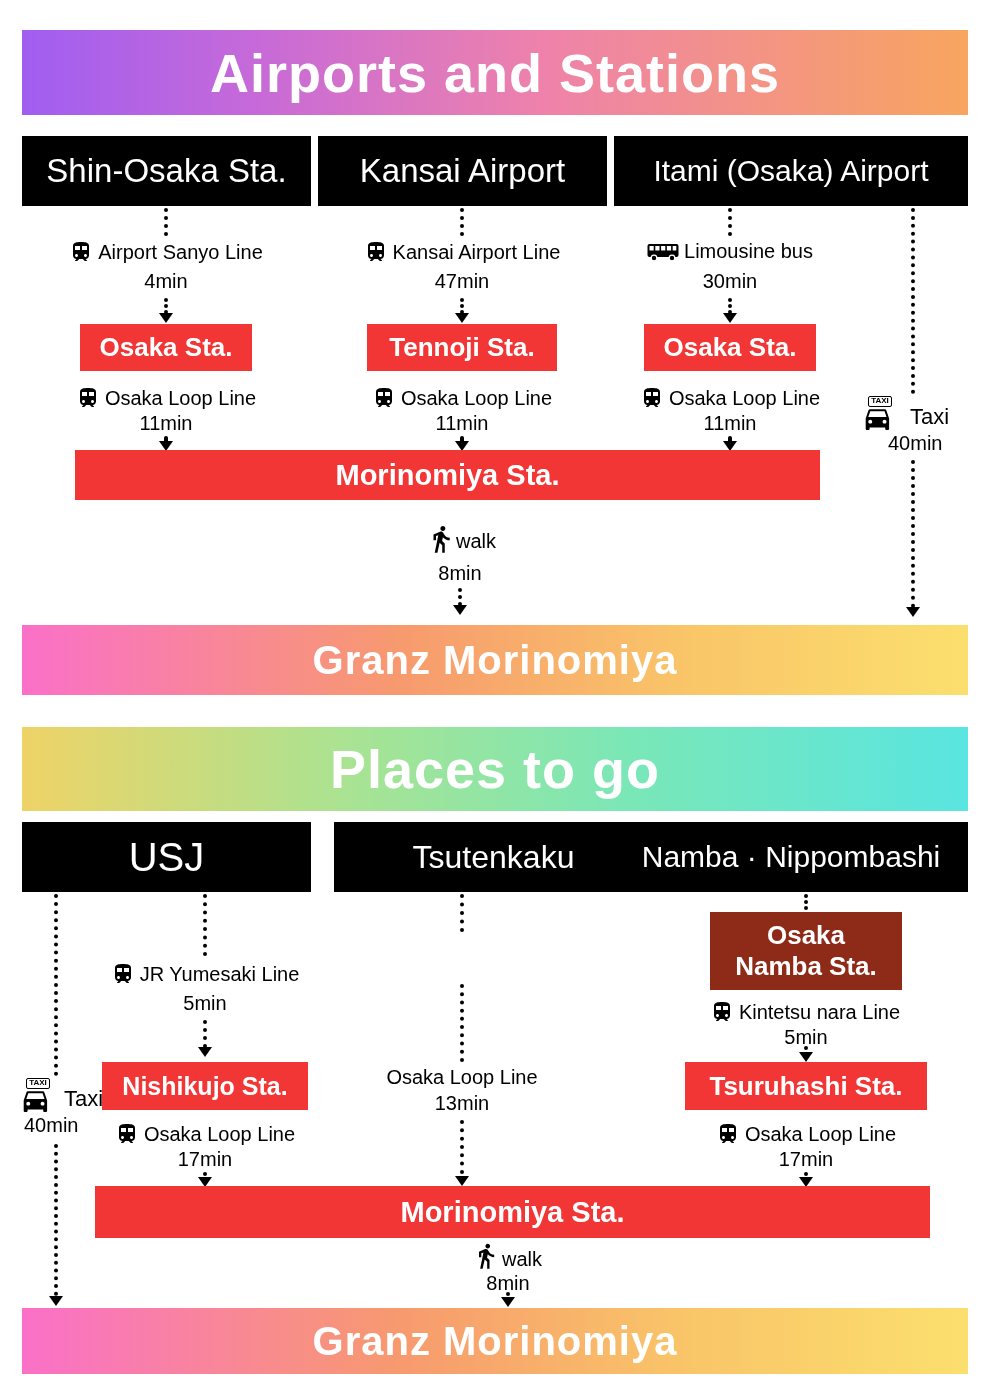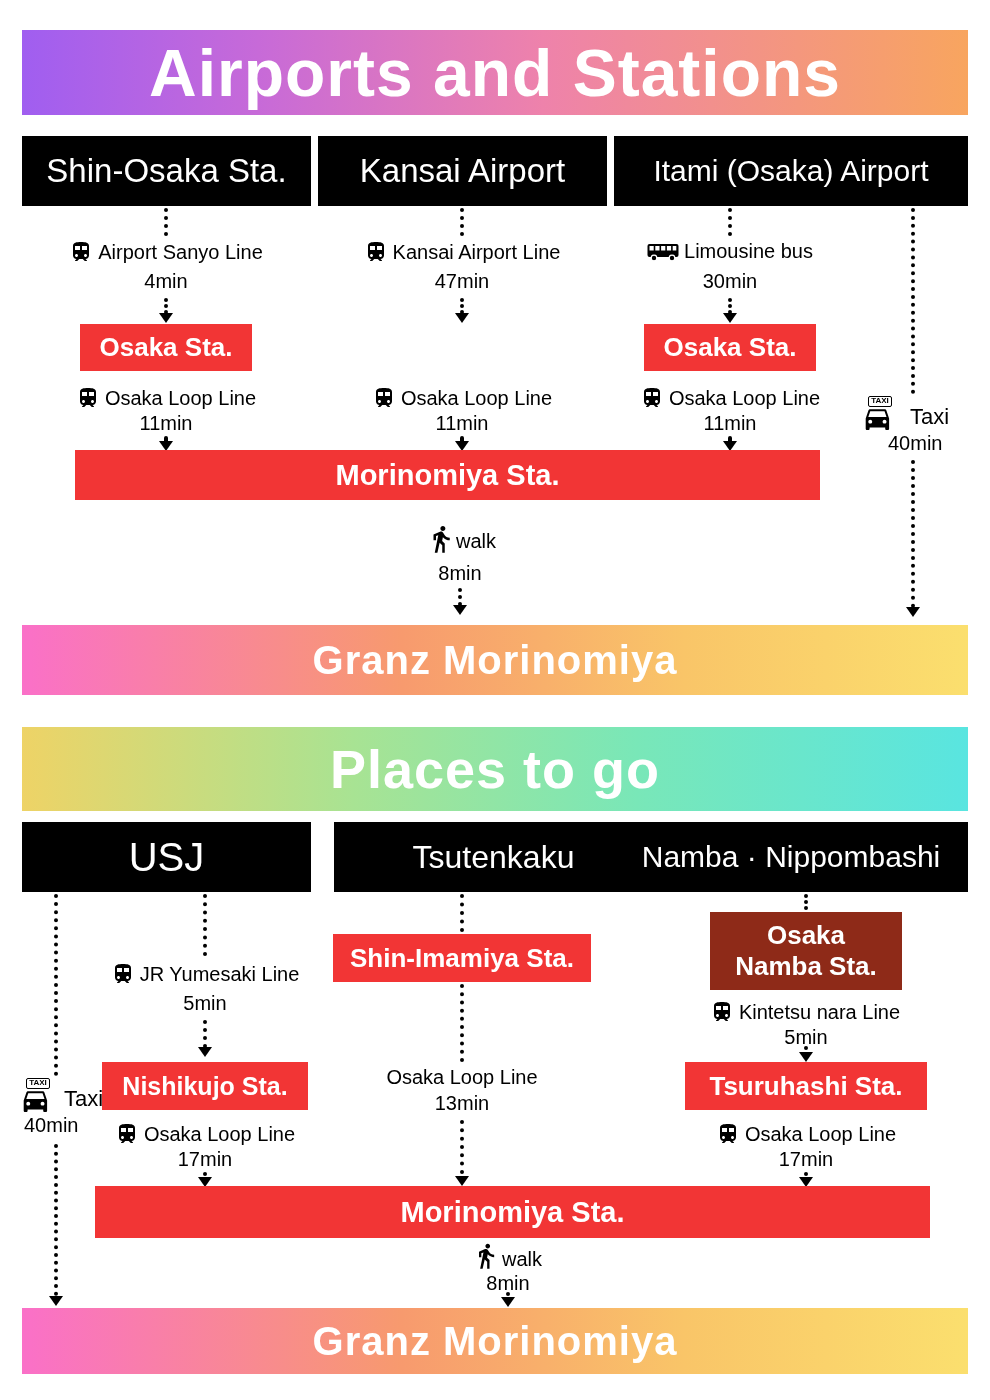--- a/index.html
+++ b/index.html
@@ -21,21 +21,21 @@
   .arr{width:0;height:0;border-left:7px solid transparent;border-right:7px solid transparent;border-top:10px solid #000}
   .icon{display:inline-flex;align-items:center;justify-content:center}
   .taxi{display:flex;flex-direction:column;align-items:center;width:44px}
   .taxi-sign{font-size:8px;font-weight:bold;line-height:1.1;border:1px solid #000;padding:0 2px;border-radius:2px;margin-bottom:1px}
 </style>
 </head>
 <body>
 
 <div class="page">
 
-  <div class="abs banner banner1" style="left:22px;top:30px;width:946px;height:85px;font-size:66px">Airports and Stations</div>
+  <div class="abs banner banner1" style="left:22px;top:30px;width:946px;height:85px;font-size:54px">Airports and Stations</div>
 
   <div class="abs origin" style="left:22px;top:136px;width:289px;height:70px;font-size:33px">Shin-Osaka Sta.</div>
   <div class="abs origin" style="left:318px;top:136px;width:289px;height:70px;font-size:33px">Kansai Airport</div>
   <div class="abs origin" style="left:614px;top:136px;width:354px;height:70px;font-size:30px">Itami (Osaka) Airport</div>
 
   <div class="abs dot" style="left:164px;top:208px;height:28px"></div>
   <div class="abs leg" style="left:56px;top:240px;width:220px">
     <span class="icon">
       <svg width="24" height="24" viewBox="0 0 24 24" fill="#000">
           <path d="M12 2c-4.42 0-8 .5-8 4v9.5C4 17.43 5.57 19 7.5 19L6 20.5v.5h2.23l2-2h3.54l2 2H18v-.5L16.5 19c1.93 0 3.5-1.57 3.5-3.5V6c0-3.5-3.58-4-8-4zM7.5 17c-.83 0-1.5-.67-1.5-1.5S6.67 14 7.5 14s1.5.67 1.5 1.5S8.33 17 7.5 17zm3.5-7H6V6h5v4zm2 0V6h5v4h-5zm3.5 7c-.83 0-1.5-.67-1.5-1.5s.67-1.5 1.5-1.5 1.5.67 1.5 1.5-.67 1.5-1.5 1.5z"></path>
@@ -64,20 +64,21 @@
     <span class="icon">
       <svg width="24" height="24" viewBox="0 0 24 24" fill="#000">
           <path d="M12 2c-4.42 0-8 .5-8 4v9.5C4 17.43 5.57 19 7.5 19L6 20.5v.5h2.23l2-2h3.54l2 2H18v-.5L16.5 19c1.93 0 3.5-1.57 3.5-3.5V6c0-3.5-3.58-4-8-4zM7.5 17c-.83 0-1.5-.67-1.5-1.5S6.67 14 7.5 14s1.5.67 1.5 1.5S8.33 17 7.5 17zm3.5-7H6V6h5v4zm2 0V6h5v4h-5zm3.5 7c-.83 0-1.5-.67-1.5-1.5s.67-1.5 1.5-1.5 1.5.67 1.5 1.5-.67 1.5-1.5 1.5z"></path>
         </svg>
     </span>
     <span>Kansai Airport Line</span>
   </div>
   <div class="abs time" style="left:362px;top:270px;width:200px">47min</div>
   <div class="abs dot" style="left:460px;top:298px;height:16px"></div>
   <div class="abs arr" style="left:455px;top:313px"></div>
+  <div class="abs redbox" style="left:367px;top:324px;width:190px;height:47px;font-size:26px">Tennoji Sta.</div>
   <div class="abs leg" style="left:352px;top:386px;width:220px">
     <span class="icon">
       <svg width="24" height="24" viewBox="0 0 24 24" fill="#000">
           <path d="M12 2c-4.42 0-8 .5-8 4v9.5C4 17.43 5.57 19 7.5 19L6 20.5v.5h2.23l2-2h3.54l2 2H18v-.5L16.5 19c1.93 0 3.5-1.57 3.5-3.5V6c0-3.5-3.58-4-8-4zM7.5 17c-.83 0-1.5-.67-1.5-1.5S6.67 14 7.5 14s1.5.67 1.5 1.5S8.33 17 7.5 17zm3.5-7H6V6h5v4zm2 0V6h5v4h-5zm3.5 7c-.83 0-1.5-.67-1.5-1.5s.67-1.5 1.5-1.5 1.5.67 1.5 1.5-.67 1.5-1.5 1.5z"></path>
         </svg>
     </span>
     <span>Osaka Loop Line</span>
   </div>
   <div class="abs time" style="left:362px;top:412px;width:200px">11min</div>
   <div class="abs dot" style="left:460px;top:436px;height:8px"></div>
@@ -178,21 +179,20 @@
     <svg width="32" height="26" viewBox="0 0 24 20" fill="#000">
         <path d="M16.92 2.01C16.72 1.42 16.16 1 15.5 1h-11c-.66 0-1.21.42-1.42 1.01L1 8v8c0 .55.45 1 1 1h1c.55 0 1-.45 1-1v-1h12v1c0 .55.45 1 1 1h1c.55 0 1-.45 1-1V8l-2.08-5.99zM4.5 12c-.83 0-1.5-.67-1.5-1.5S3.67 9 4.5 9s1.5.67 1.5 1.5S5.33 12 4.5 12zm11 0c-.83 0-1.5-.67-1.5-1.5S14.67 9 15.5 9s1.5.67 1.5 1.5-.67 1.5-1.5 1.5zM3 7l1.5-4.5h11L17 7H3z"></path>
       </svg>
   </div>
   <div class="abs label" style="left:64px;top:1086px;font-size:22px">Taxi</div>
   <div class="abs label" style="left:24px;top:1114px;font-size:20px">40min</div>
   <div class="abs dot" style="left:54px;top:1144px;height:152px"></div>
   <div class="abs arr" style="left:49px;top:1296px"></div>
 
   <div class="abs dot" style="left:460px;top:894px;height:38px"></div>
-  <div class="abs redbox" style="left:333px;top:934px;width:258px;height:48px;font-size:26px">Shin-Imamiya Sta.</div>
   <div class="abs dot" style="left:460px;top:984px;height:78px"></div>
   <div class="abs leg" style="left:352px;top:1066px;width:220px">
     <span>Osaka Loop Line</span>
   </div>
   <div class="abs time" style="left:362px;top:1092px;width:200px">13min</div>
   <div class="abs dot" style="left:460px;top:1120px;height:54px"></div>
   <div class="abs arr" style="left:455px;top:1176px"></div>
 
   <div class="abs dot" style="left:804px;top:894px;height:16px"></div>
   <div class="abs darkredbox" style="left:710px;top:912px;width:192px;height:78px;font-size:26px">

